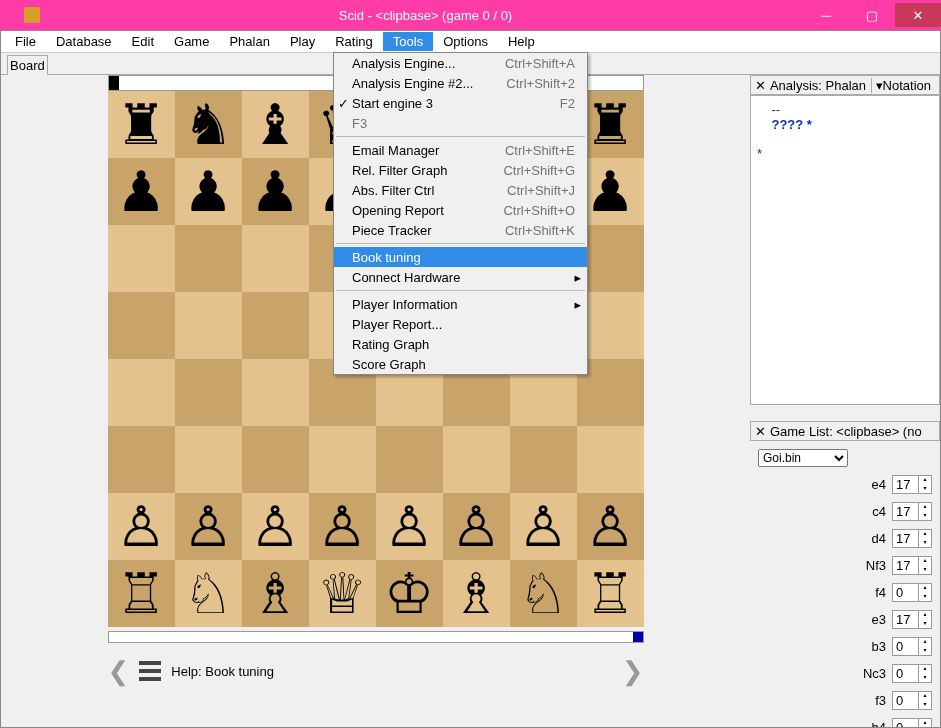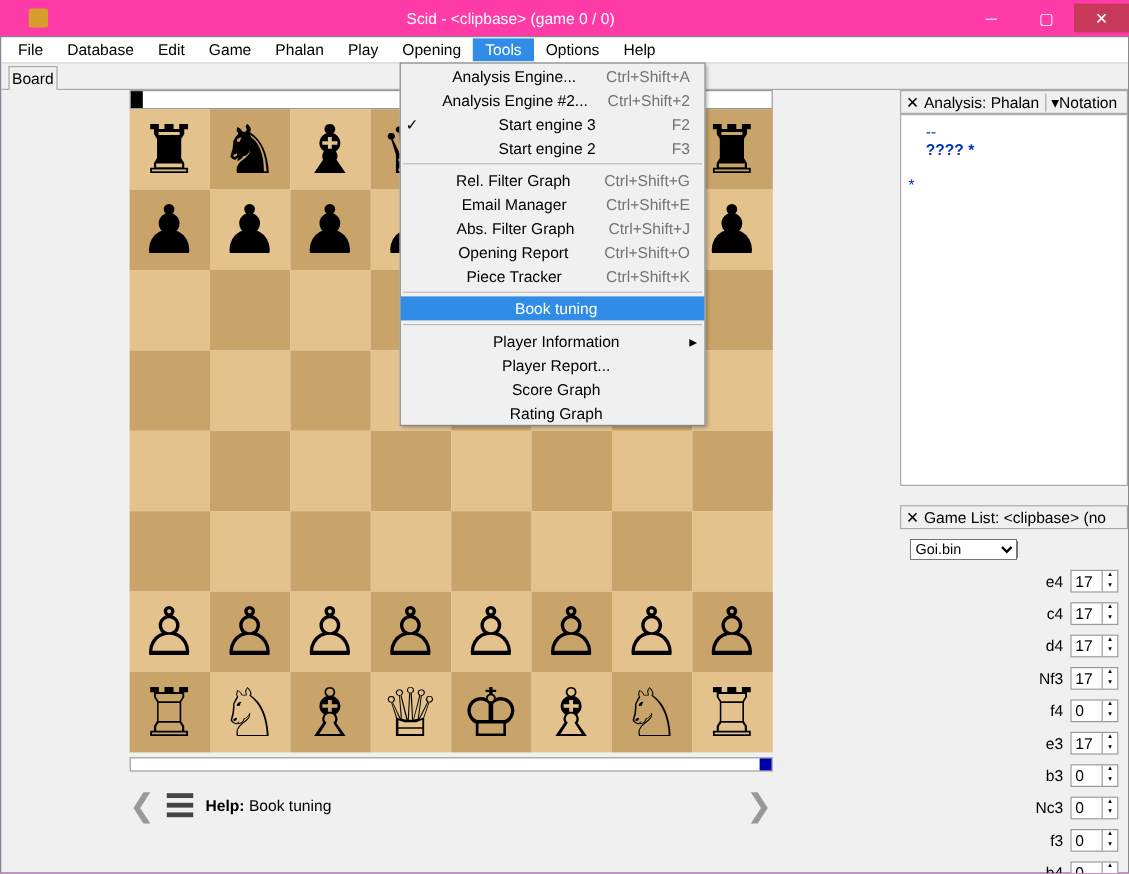--- a/index.html
+++ b/index.html
@@ -34,21 +34,21 @@
 .sq.dark  { background: #c8a46a; }
 
 .clockbar2 { width: 536px; height: 12px; background: #fff; border: 1px solid #999; margin-top: 4px; display: flex; justify-content: flex-end; }
 .clockbar2 .blu { width: 10px; height: 100%; background: #0000aa; }
 
 .helpbar { width: 536px; height: 40px; display: flex; align-items: center; gap: 10px; margin-top: 8px; }
 .chev { font-size: 26px; color: #999; }
 .burger { display: flex; flex-direction: column; gap: 4px; }
 .burger span { width: 22px; height: 4px; background: #444; }
 .helptext { font-size: 13px; }
-.helptext b { font-weight: bold; }
+.helptext b { font-weight: normal; }
 .helpbar .right-chev { margin-left: auto; }
 
 .panel-hdr { height: 20px; display: flex; align-items: center; padding: 0 4px; background: #f0f0f0; border: 1px solid #aaa; font-size: 12px; }
 .panel-hdr .x { margin-right: 4px; }
 .panel-hdr .tabhdr { flex: 1; }
 .panel-body { background: #fff; border: 1px solid #aaa; padding: 6px; font-family: Consolas, monospace; font-size: 12px; }
 
 .analysis-body { height: 310px; color: #0032b4; }
 .notation-btn { padding: 0 4px; border-left: 1px solid #aaa; }
 
@@ -61,21 +61,21 @@
 .spin .arrows span { flex:1; font-size: 6px; text-align: center; line-height: 7px; }
 
 .dropdown { position: absolute; top: 52px; left: 333px; width: 255px; background: #f0f0f0; border: 1px solid #888; box-shadow: 2px 2px 3px rgba(0,0,0,.3); z-index: 100; }
 .dd-item { display: flex; align-items: center; height: 20px; padding: 0 12px 0 18px; font-size: 13px; }
 .dd-item.sel { background: #318ce7; color: #fff; }
 .dd-item .lab { flex: 1; }
 .dd-item .sc { color: #737373; }
 .dd-item.sel .sc { color: #fff; }
 .dd-sep { height: 1px; background: #bbb; margin: 3px 2px; }
 .dd-check::before { content: "✓"; position: absolute; left: 4px; }
-.dd-item { position: relative; text-align: center; }
+.dd-item { position: relative; }
 .dd-sub::after { content: "▸"; position: absolute; right: 6px; }
 </style>
 </head>
 <body>
 
 <div class="titlebar">
   <div class="icon"></div>
   <div class="title">Scid - &lt;clipbase&gt; (game 0 / 0)</div>
   <div class="winbtns">
     <div class="winbtn">─</div>
@@ -86,21 +86,21 @@
 
 <div class="window-body">
 
   <div class="menubar">
     <div class="mitem">File</div>
     <div class="mitem">Database</div>
     <div class="mitem">Edit</div>
     <div class="mitem">Game</div>
     <div class="mitem">Phalan</div>
     <div class="mitem">Play</div>
-    <div class="mitem">Opening</div>
+    <div class="mitem">Rating</div>
     <div class="mitem open">Tools</div>
     <div class="mitem">Options</div>
     <div class="mitem">Help</div>
   </div>
 
   <div class="tabbar">
     <div class="tab">Board</div>
   </div>
 
   <div class="main">
@@ -315,59 +315,62 @@
     </div>
     <div class="dd-item">
       <span class="lab">Analysis Engine #2...</span>
       <span class="sc">Ctrl+Shift+2</span>
     </div>
     <div class="dd-item dd-check">
       <span class="lab">Start engine 3</span>
       <span class="sc">F2</span>
     </div>
     <div class="dd-item">
-      <span class="lab">Start engine 2</span>
       <span class="sc">F3</span>
     </div>
     <div class="dd-sep"></div>
+    <div class="dd-item">
+      <span class="lab">Email Manager</span>
+      <span class="sc">Ctrl+Shift+E</span>
+    </div>
     <div class="dd-item">
       <span class="lab">Rel. Filter Graph</span>
       <span class="sc">Ctrl+Shift+G</span>
     </div>
     <div class="dd-item">
-      <span class="lab">Email Manager</span>
-      <span class="sc">Ctrl+Shift+E</span>
-    </div>
-    <div class="dd-item">
-      <span class="lab">Abs. Filter Graph</span>
+      <span class="lab">Abs. Filter Ctrl</span>
       <span class="sc">Ctrl+Shift+J</span>
     </div>
     <div class="dd-item">
       <span class="lab">Opening Report</span>
       <span class="sc">Ctrl+Shift+O</span>
     </div>
     <div class="dd-item">
       <span class="lab">Piece Tracker</span>
       <span class="sc">Ctrl+Shift+K</span>
     </div>
     <div class="dd-sep"></div>
     <div class="dd-item sel">
       <span class="lab">Book tuning</span>
       <span class="sc"></span>
     </div>
+    <div class="dd-item dd-sub">
+      <span class="lab">Connect Hardware</span>
+      <span class="sc"></span>
+    </div>
     <div class="dd-sep"></div>
     <div class="dd-item dd-sub">
       <span class="lab">Player Information</span>
       <span class="sc"></span>
     </div>
     <div class="dd-item">
       <span class="lab">Player Report...</span>
       <span class="sc"></span>
     </div>
     <div class="dd-item">
+      <span class="lab">Rating Graph</span>
+      <span class="sc"></span>
+    </div>
+    <div class="dd-item">
       <span class="lab">Score Graph</span>
       <span class="sc"></span>
     </div>
-    <div class="dd-item">
-      <span class="lab">Rating Graph</span>
-      <span class="sc"></span>
-    </div>
   </div>
 
 </body></html>

